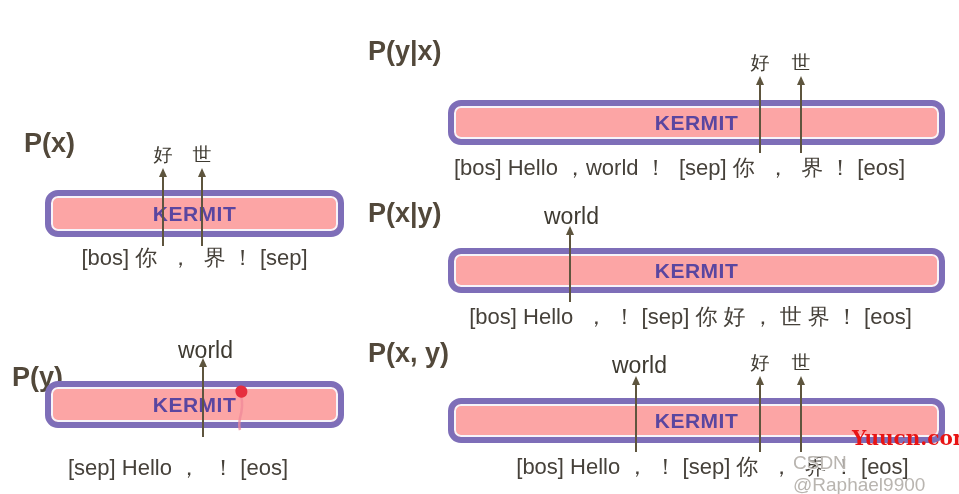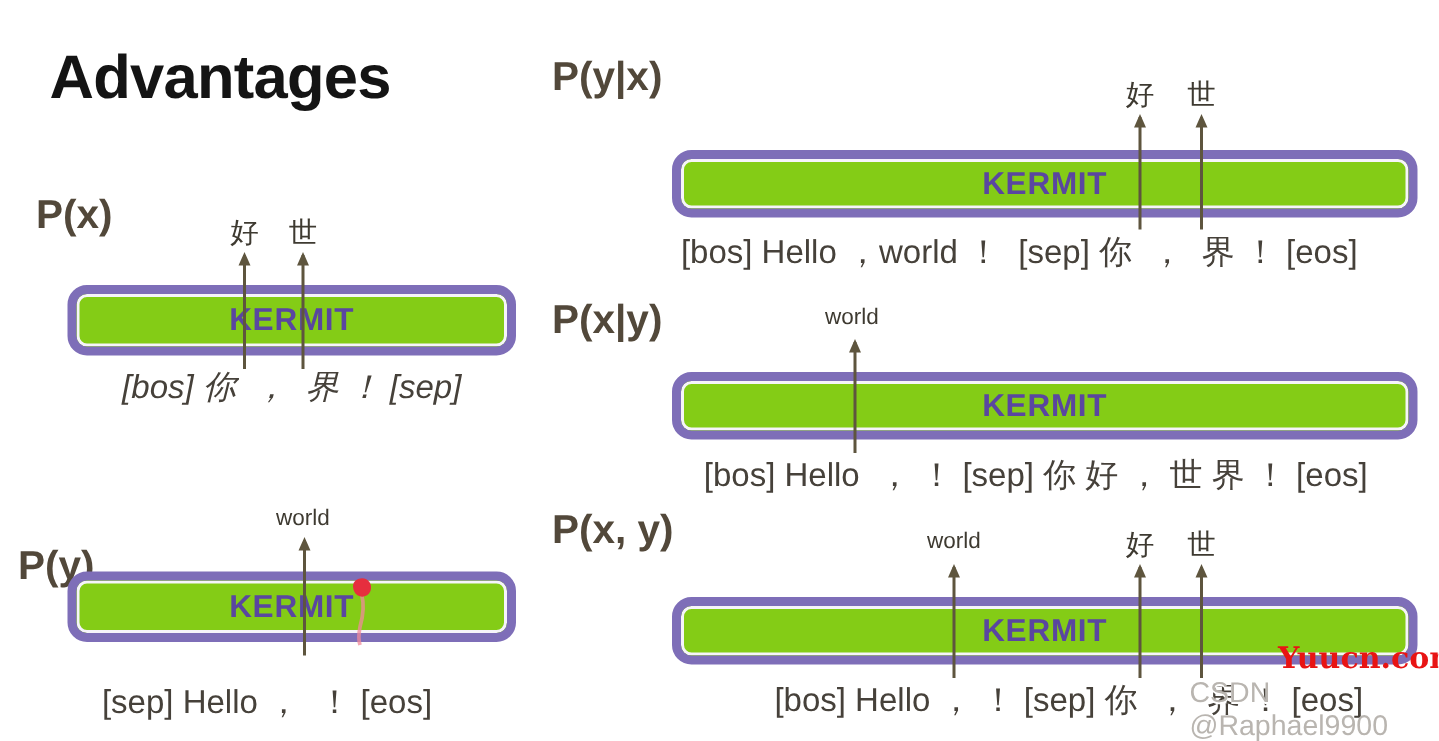--- a/index.html
+++ b/index.html
@@ -9,71 +9,70 @@
   }
   .title{
     position:absolute; left:33px; top:28px; font-size:41px; font-weight:700;
     color:#141414; letter-spacing:-0.5px;
   }
   .plabel{
     position:absolute; font-size:27px; font-weight:700; color:#52483a;
   }
   .kbox{
     position:absolute; box-sizing:border-box; z-index:1;
-    border:6px solid #7e6eb8; border-radius:13px; background:#84cc16;
+    border:6px solid #7e6eb8; border-radius:13px; background:#fca5a5;
     box-shadow: inset 0 0 0 2px #f6f4fa;
     display:flex; align-items:center; justify-content:center;
   }
   .model{
     font-weight:700; font-size:21px; color:#5a46a0; letter-spacing:0.5px; z-index:2;
   }
   .arrow{
     position:absolute; width:2px; background:#5e553e; z-index:3;
   }
   .arrow::before{
     content:""; position:absolute; top:-2px; left:-3.5px;
     border-left:4.5px solid transparent; border-right:4.5px solid transparent;
     border-bottom:9px solid #5e553e;
   }
   .out-tok{
     position:absolute; width:48px; text-align:center; font-size:19px;
     color:#3e3a31; z-index:2;
   }
-  .out-word{ font-size:15px; }
+  .out-word{ font-size:23px; }
   .tok-row{
     position:absolute; text-align:center; white-space:pre; font-size:22px;
     color:#46413a; z-index:2;
   }
   .wm-red{
     position:absolute; left:852px; top:426px; z-index:10;
     font-family:"DejaVu Serif", serif; font-weight:700; font-size:20px; color:#e81414;
   }
   .wm-gray{
     position:absolute; left:793px; top:452px; z-index:10;
     font-size:19px; color:#b9b5b0; text-shadow:0 1px 0 #ffffff;
   }
   .laser{ position:absolute; left:229px; top:383px; z-index:6; }
 </style>
 </head>
 <body>
 
 <div id="canvas">
 
-  <div class="title">Advantages</div>
 
   <div>
     <div class="plabel" style="left:24px; top:128px;">P(x)</div>
     <div class="out-tok" style="left:139px; top:142px;">好</div>
     <div class="out-tok" style="left:178px; top:142px;">世</div>
     <div class="arrow" style="left:162px; top:170px; height:76px;"></div>
     <div class="arrow" style="left:201px; top:170px; height:76px;"></div>
     <div class="kbox" style="left:45px; top:190px; width:299px; height:47px;">
       <span class="model">KERMIT</span>
     </div>
-    <div class="tok-row" style="left:45px; top:243px; width:299px;font-style:italic;">[bos] 你  ，  界 ！ [sep]</div>
+    <div class="tok-row" style="left:45px; top:243px; width:299px;">[bos] 你  ，  界 ！ [sep]</div>
   </div>
 
   <div>
     <div class="plabel" style="left:12px; top:320px;margin-top:42px;">P(y)</div>
     <div class="out-tok out-word" style="left:178px; top:337px;">world</div>
     <div class="arrow" style="left:202px; top:360px; height:77px;"></div>
     <div class="kbox" style="left:45px; top:381px; width:299px; height:47px;">
       <span class="model">KERMIT</span>
     </div>
     <svg class="laser" width="24" height="48" viewBox="0 0 24 48">

